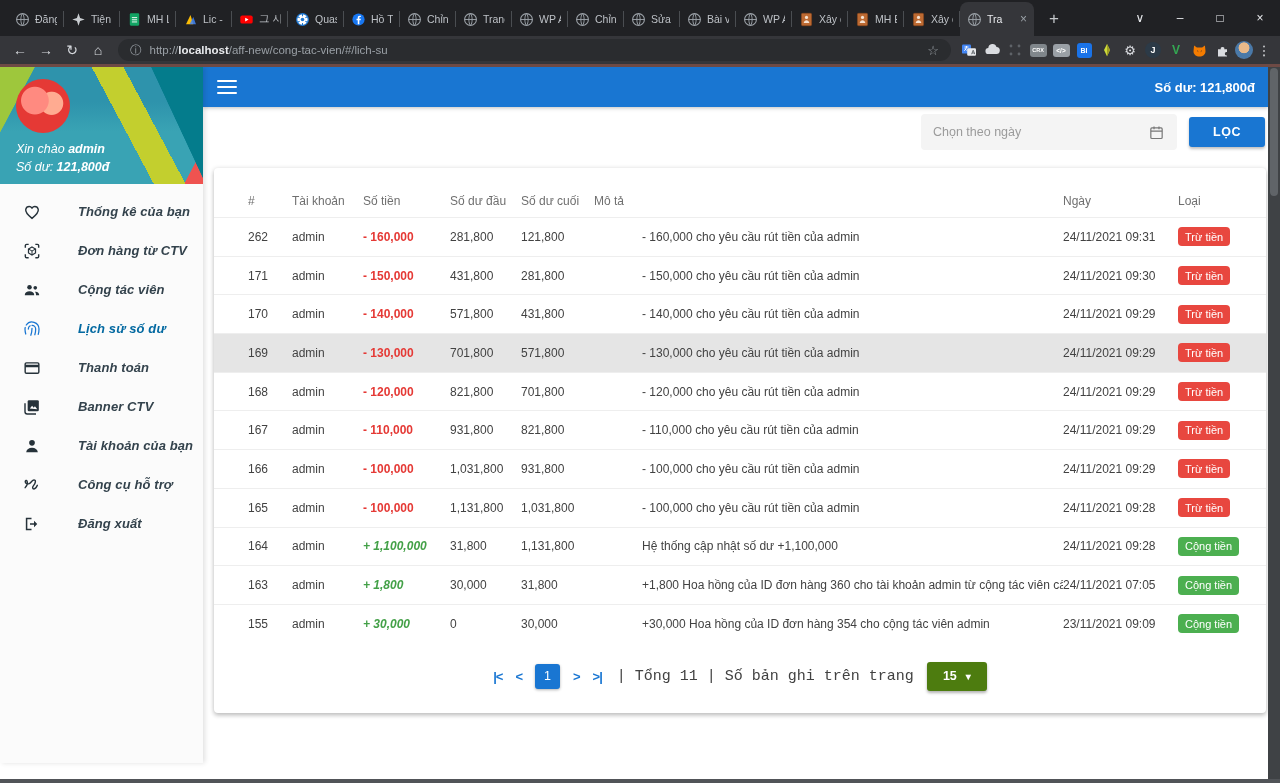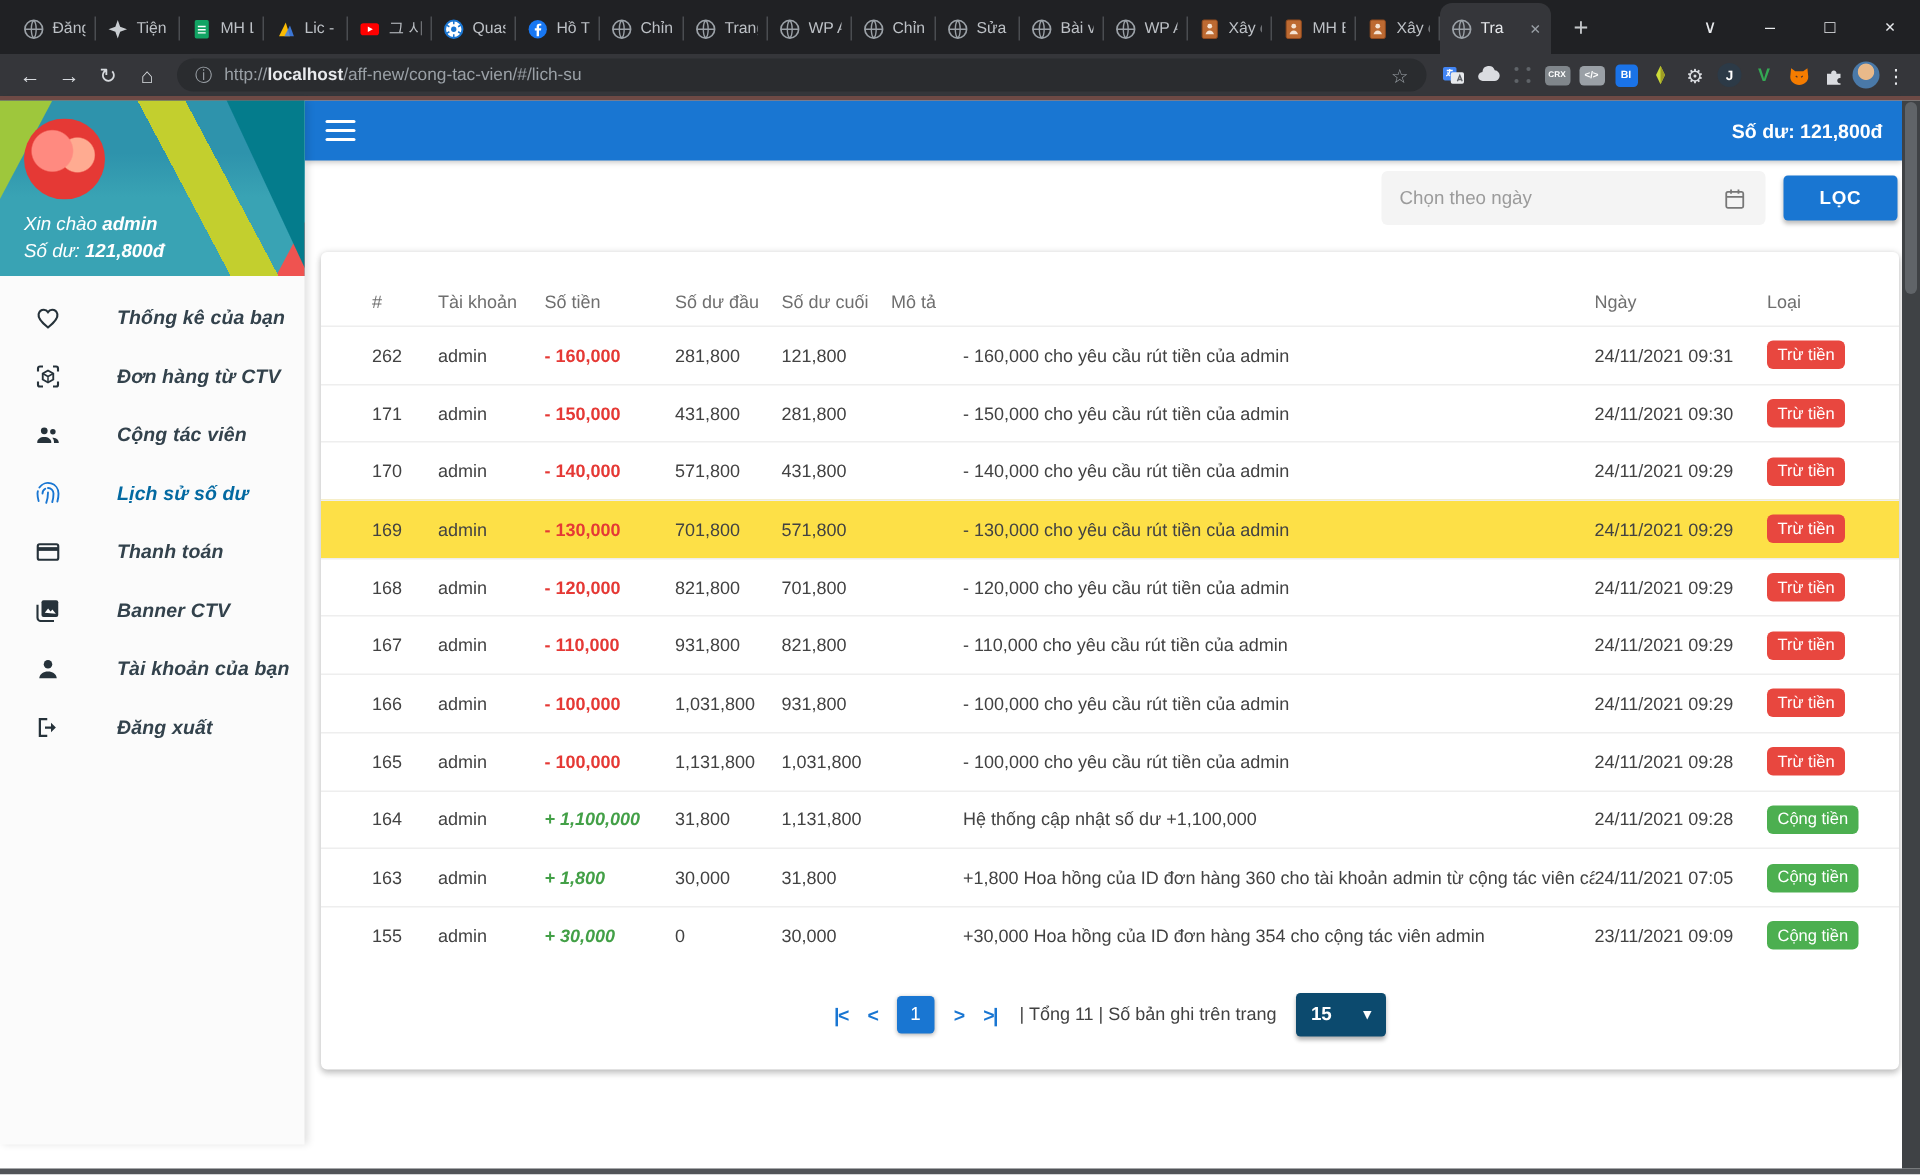--- a/index.html
+++ b/index.html
@@ -82,35 +82,35 @@
   .locbtn { width:76px; height:30px; background:#1976d2; color:#fff; border:none; border-radius:3px;
             font-size:12.5px; font-weight:700; letter-spacing:.5px; box-shadow:0 2px 3px rgba(0,0,0,.25); }
 
   .card { position:absolute; top:104px; left:214px; width:1052px; height:545px; background:#fff; border-radius:4px;
           box-shadow:0 1px 5px rgba(0,0,0,.2), 0 3px 4px rgba(0,0,0,.12); padding-top:16px; z-index:3; }
   .trow { display:grid; grid-template-columns:44px 71px 87px 71px 73px 1fr 115px 70px;
           padding:0 18px 0 34px; align-items:center; }
   .thead { height:33px; color:#6f6f6f; font-size:12px; }
   .thead > div { white-space:nowrap; }
   .tbody .trow { height:38.7px; border-top:1px solid #eee; font-size:12px; color:#424242; }
-  .tbody .trow.hl { background:#fde047; }
+  .tbody .trow.hl { background:#e5e5e5; }
   .cell-desc { padding-right:10px; white-space:nowrap; overflow:hidden;margin-left:48px; }
   .amt.neg { color:#e53935; font-weight:700; }
   .amt.pos { color:#43a047; font-weight:700;font-style:italic; }
   .badge { display:inline-block; padding:3.5px 7px; border-radius:4px; color:#fff; font-size:11px; white-space:nowrap; }
   .badge.red { background:#e8473f; }
   .badge.green { background:#4caf50; }
 
   .pagerow { margin-top:19px; display:flex; align-items:center; justify-content:center; gap:13px; font-size:13px; }
   .pgicon { color:#1976d2; font-weight:700; font-size:13px; letter-spacing:-1px; cursor:pointer; }
   .pgcur { min-width:25px; height:25px; background:#1976d2; color:#fff; border-radius:3px; display:flex;
            align-items:center; justify-content:center; font-size:12.5px; box-shadow:0 1px 3px rgba(0,0,0,.3); }
-  .pgsummary { color:#424242; font-size:12px; margin-left:2px; }
-  .perpage { height:29px; min-width:60px; background:#0c4a6e; color:#fff; border-radius:3px; display:flex;
-             align-items:center; justify-content:space-between; gap:9px; font-size:12.5px; font-weight:700;
+  .pgsummary { color:#424242; font-size:15px; margin-left:2px;font-family:Liberation Mono, monospace; }
+  .perpage { height:29px; min-width:60px; background:#4d7c0f; color:#fff; border-radius:3px; display:flex;
+             align-items:center; justify-content:center; gap:9px; font-size:12.5px; font-weight:700;
              padding:0 10px; box-shadow:0 2px 3px rgba(0,0,0,.3); }
   .perpage .caret { font-size:10px; }
   svg { display:block; }
 </style>
 </head>
 <body>
 
 <div class="tabstrip">
   <div style="display:flex;" id="tabs">
       <div class="tab">
@@ -445,20 +445,28 @@
           <span class="micon">
             <svg viewBox="0 0 24 24" width="20" height="20" fill="currentColor">
               <circle cx="12" cy="8.2" r="3.4"></circle>
               <path d="M5 19.4c.4-3.6 3.3-5.4 7-5.4s6.6 1.8 7 5.4z"></path>
             </svg>
           </span>
           <span class="mlabel">Tài khoản của bạn</span>
         </div>
         <div class="mitem">
           <span class="micon">
+            <svg viewBox="0 0 24 24" width="20" height="20" fill="none" stroke="currentColor" stroke-width="1.7" stroke-linecap="round">
+              <path d="M3.8 15.2c2-2.4 3.1-6 2.3-7.8-.6-1.4-2.2-.9-2.2.7 0 2 2.6 3.2 4.8 2.2 2.7-1.2 3.4-4.4 5.6-4.4 2.8 0 2 3.9-.5 6.9-1.7 2-1.3 3.9.6 3.9 1.8 0 2.9-1.5 4-4.3"></path>
+            </svg>
+          </span>
+          <span class="mlabel">Công cụ hỗ trợ</span>
+        </div>
+        <div class="mitem">
+          <span class="micon">
             <svg viewBox="0 0 24 24" width="20" height="20" fill="currentColor">
               <path d="M4.6 4.4h6.8v1.8h-5v11.6h5v1.8H4.6z"></path>
               <path d="M14.4 8.2l3.9 3.8-3.9 3.8v-2.9H9.6v-1.8h4.8z"></path>
             </svg>
           </span>
           <span class="mlabel">Đăng xuất</span>
         </div>
       </nav>
   </aside>
 

